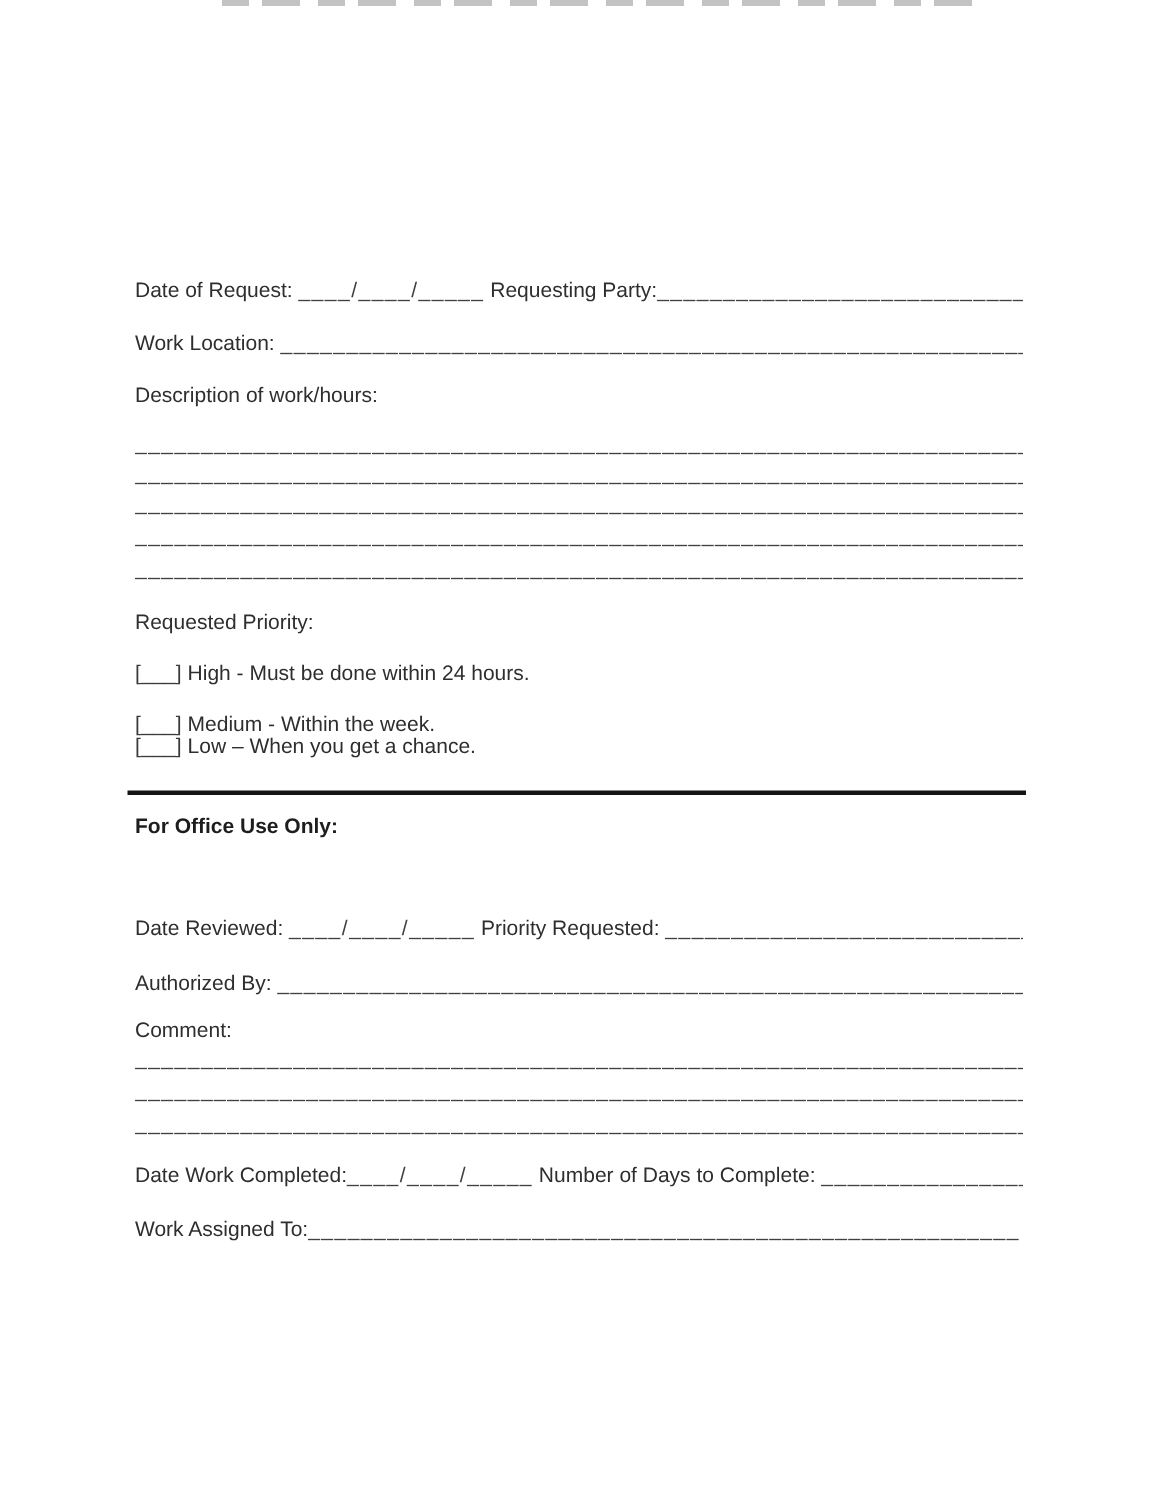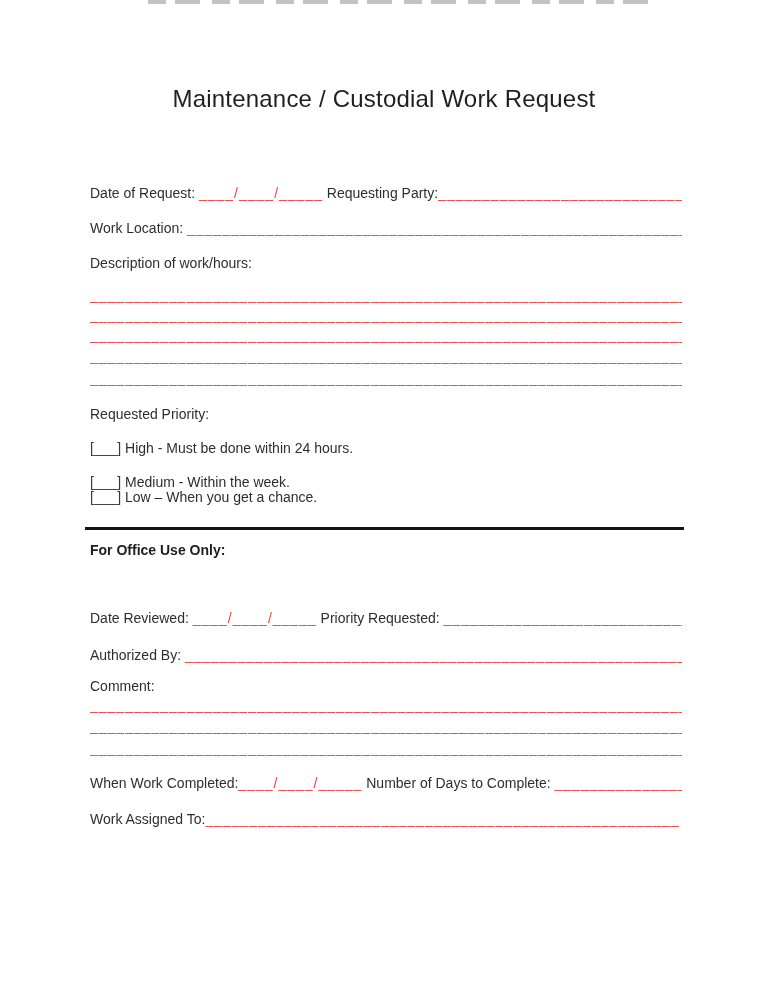--- a/index.html
+++ b/index.html
@@ -35,21 +35,21 @@
     position: absolute;
     left: 90px;
     width: 592px;
     font-size: 14px;
     line-height: 18px;
     white-space: nowrap;
     overflow: hidden;
   }
   .blank {
     letter-spacing: 1px;
-    color: #ef4444;
+    color: #404040;
   }
   .checkbox {
     color: #3a3a3a;
     text-align: right;
   }
   .bold { font-weight: 700; color: #1d1d1d; }
   .divider {
     position: absolute;
     left: 85px;
     top: 527px;
@@ -58,21 +58,20 @@
     background: #151515;
   }
 </style>
 </head>
 <body>
 
 <div class="page">
 
   <div class="top-artifact"></div>
 
-  <div class="title">Maintenance / Custodial Work Request</div>
 
   <div class="row" style="top:184px"><span>Date of Request: </span><span class="blank">____/____/_____</span><span> Requesting Party:</span><span class="blank">______________________________</span></div>
 
   <div class="row" style="top:219px"><span>Work Location: </span><span class="blank">_________________________________________________________</span></div>
 
   <div class="row" style="top:254px">Description of work/hours:</div>
 
   <div class="row blank" style="top:286px">____________________________________________________________________</div>
   <div class="row blank" style="top:306px">____________________________________________________________________</div>
   <div class="row blank" style="top:326px">____________________________________________________________________</div>
@@ -94,17 +93,17 @@
   <div class="row" style="top:609px"><span>Date Reviewed: </span><span class="blank">____/____/_____</span><span> Priority Requested: </span><span class="blank">______________________________</span></div>
 
   <div class="row" style="top:677px">Comment:</div>
 
   <div class="row" style="top:646px"><span>Authorized By: </span><span class="blank">_________________________________________________________</span></div>
 
   <div class="row blank" style="top:696px">____________________________________________________________________</div>
   <div class="row blank" style="top:717px">____________________________________________________________________</div>
   <div class="row blank" style="top:739px">____________________________________________________________________</div>
 
-  <div class="row" style="top:774px"><span>When Work Completed:</span><span class="blank">____/____/_____</span><span> Number of Days to Complete: </span><span class="blank">_________________</span></div>
+  <div class="row" style="top:774px"><span>Date Work Completed:</span><span class="blank">____/____/_____</span><span> Number of Days to Complete: </span><span class="blank">_________________</span></div>
 
   <div class="row" style="top:810px"><span>Work Assigned To:</span><span class="blank">______________________________________________________</span></div>
 
 </div>
 
 </body></html>

